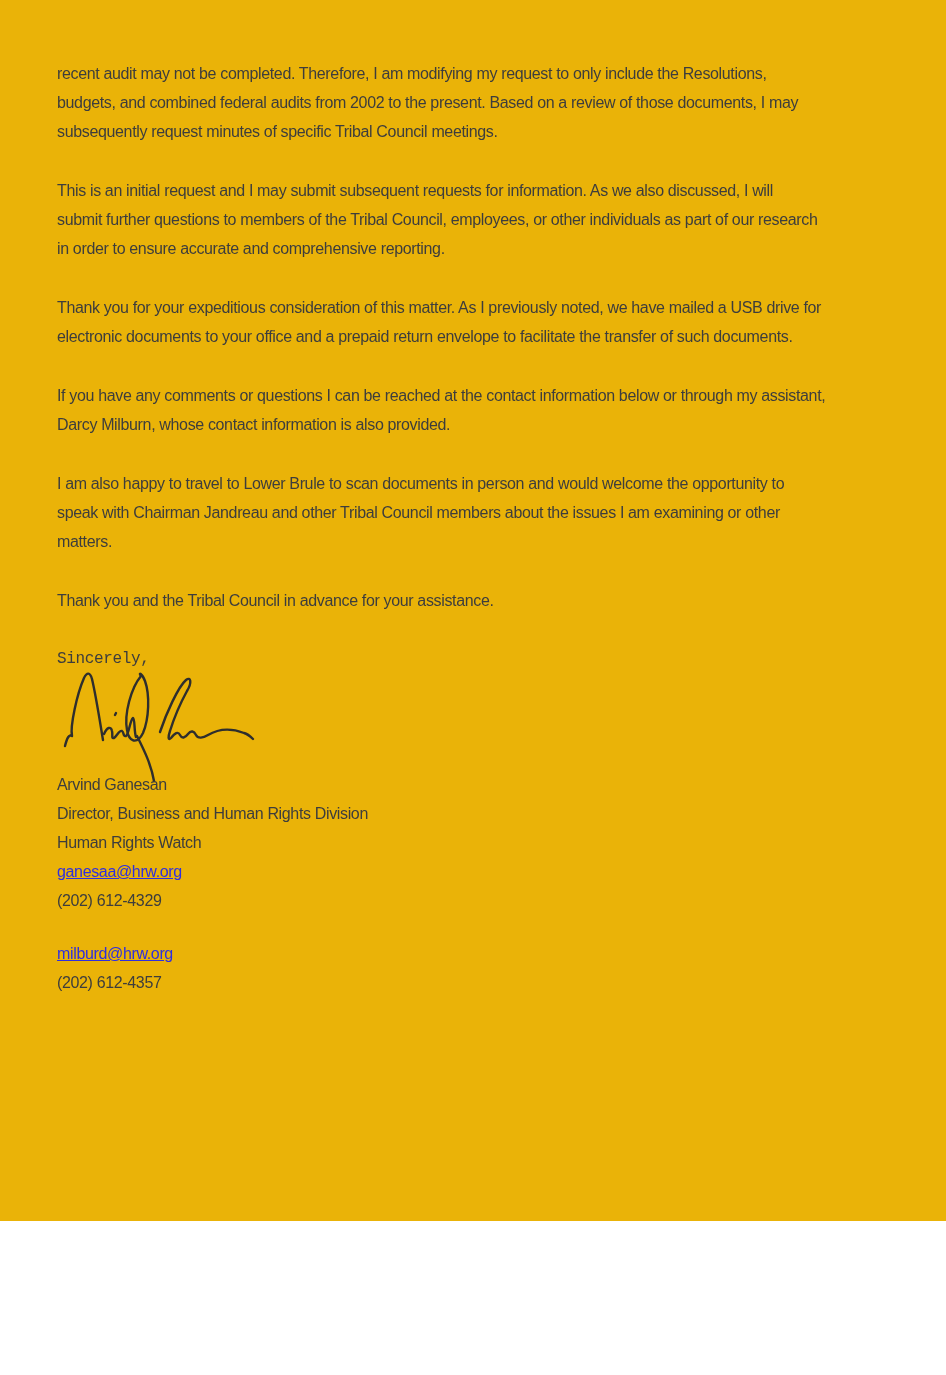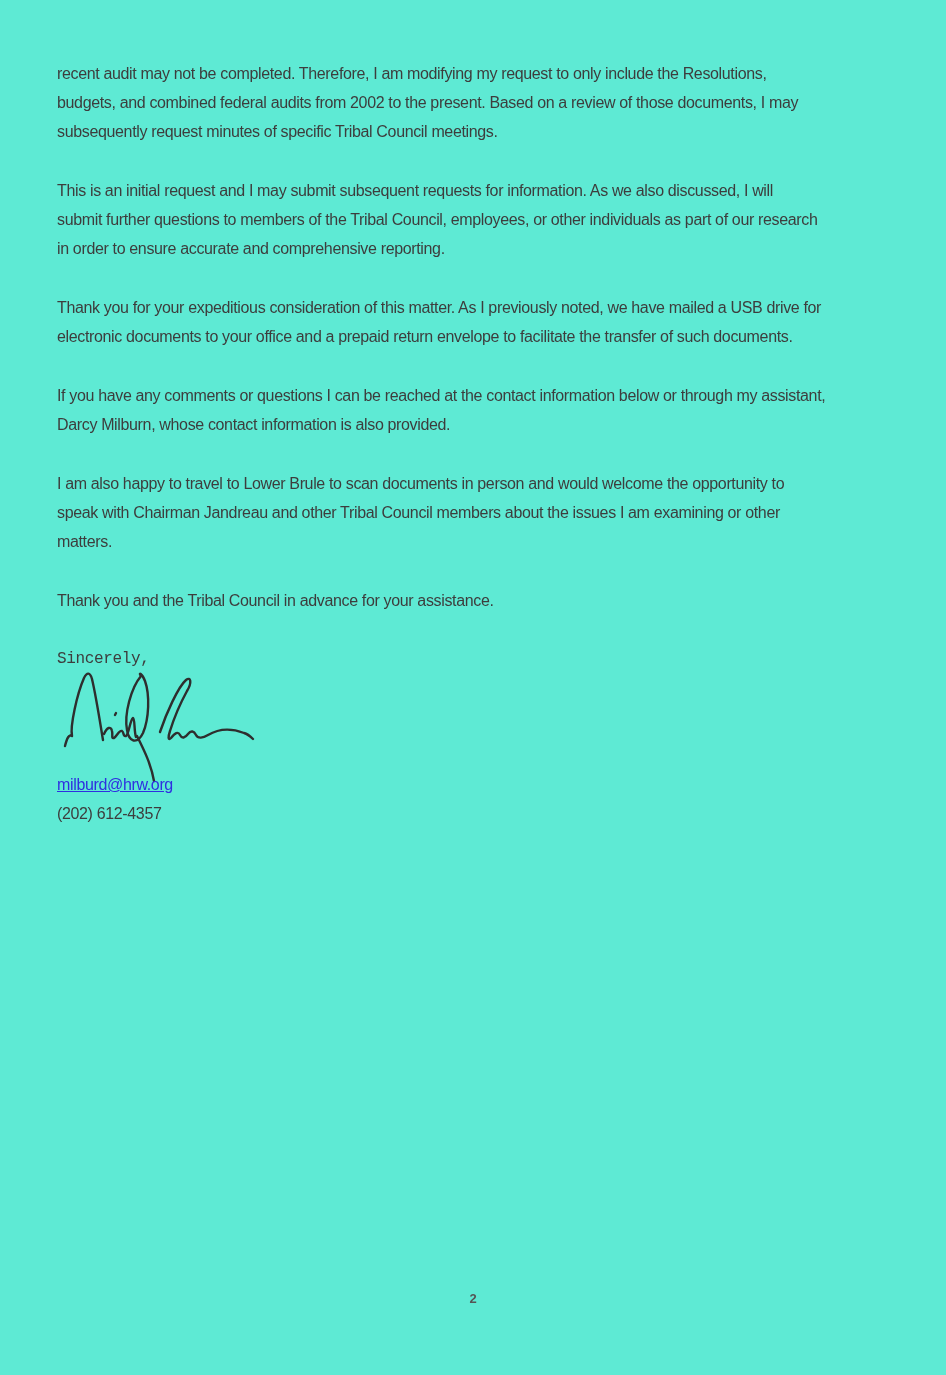--- a/index.html
+++ b/index.html
@@ -3,22 +3,22 @@
 <meta charset="utf-8">
 <style>
   html, body {
     margin: 0;
     padding: 0;
     background: #ffffff;
   }
   .page {
     position: relative;
     width: 946px;
-    height: 1375px;
-    background: #5eead4;
+    height: 1221px;
+    background: #eab308;
     overflow: hidden;
     font-family: "Liberation Sans", sans-serif;
     color: #3d3d3d;
   }
   .content {
     position: absolute;
     left: 57px;
     top: 59px;
     width: 860px;
   }
@@ -102,20 +102,27 @@
         <path d="M 58,47 l 1,-2"></path>
 
         <path d="M 84,8 C 74,20 67,46 70,62 C 72,74 80,77 86,65 C 92,51 93,27 88,13 C 85,5 81,4 84,8"></path>
 
         <path d="M 80,68 C 87,82 94,96 97,113"></path>
 
         <path d="M 103,64 C 109,46 121,19 129,12 C 134,8 135,15 130,23 C 124,34 117,50 113,63 C 111,69 111,73 114,70 C 118,65 121,63 123,67 C 125,71 128,70 131,66 C 134,62 137,63 139,67 C 141,71 146,70 151,67 C 161,61 174,60 187,65 C 191,66 194,69 196,71"></path>
       </svg>
     </div>
 
+    <div class="contact-block">
+      <span class="line">Arvind Ganesan</span>
+      <span class="line">Director, Business and Human Rights Division</span>
+      <span class="line">Human Rights Watch</span>
+      <span class="line"><a href="#" class="email-link">ganesaa@hrw.org</a></span>
+      <span class="line">(202) 612-4329</span>
+    </div>
 
     <div class="contact-block">
       <span class="line"><a href="#" class="email-link">milburd@hrw.org</a></span>
       <span class="line">(202) 612-4357</span>
     </div>
 
   </div>
 
   <div class="footer">2</div>
 </div>

